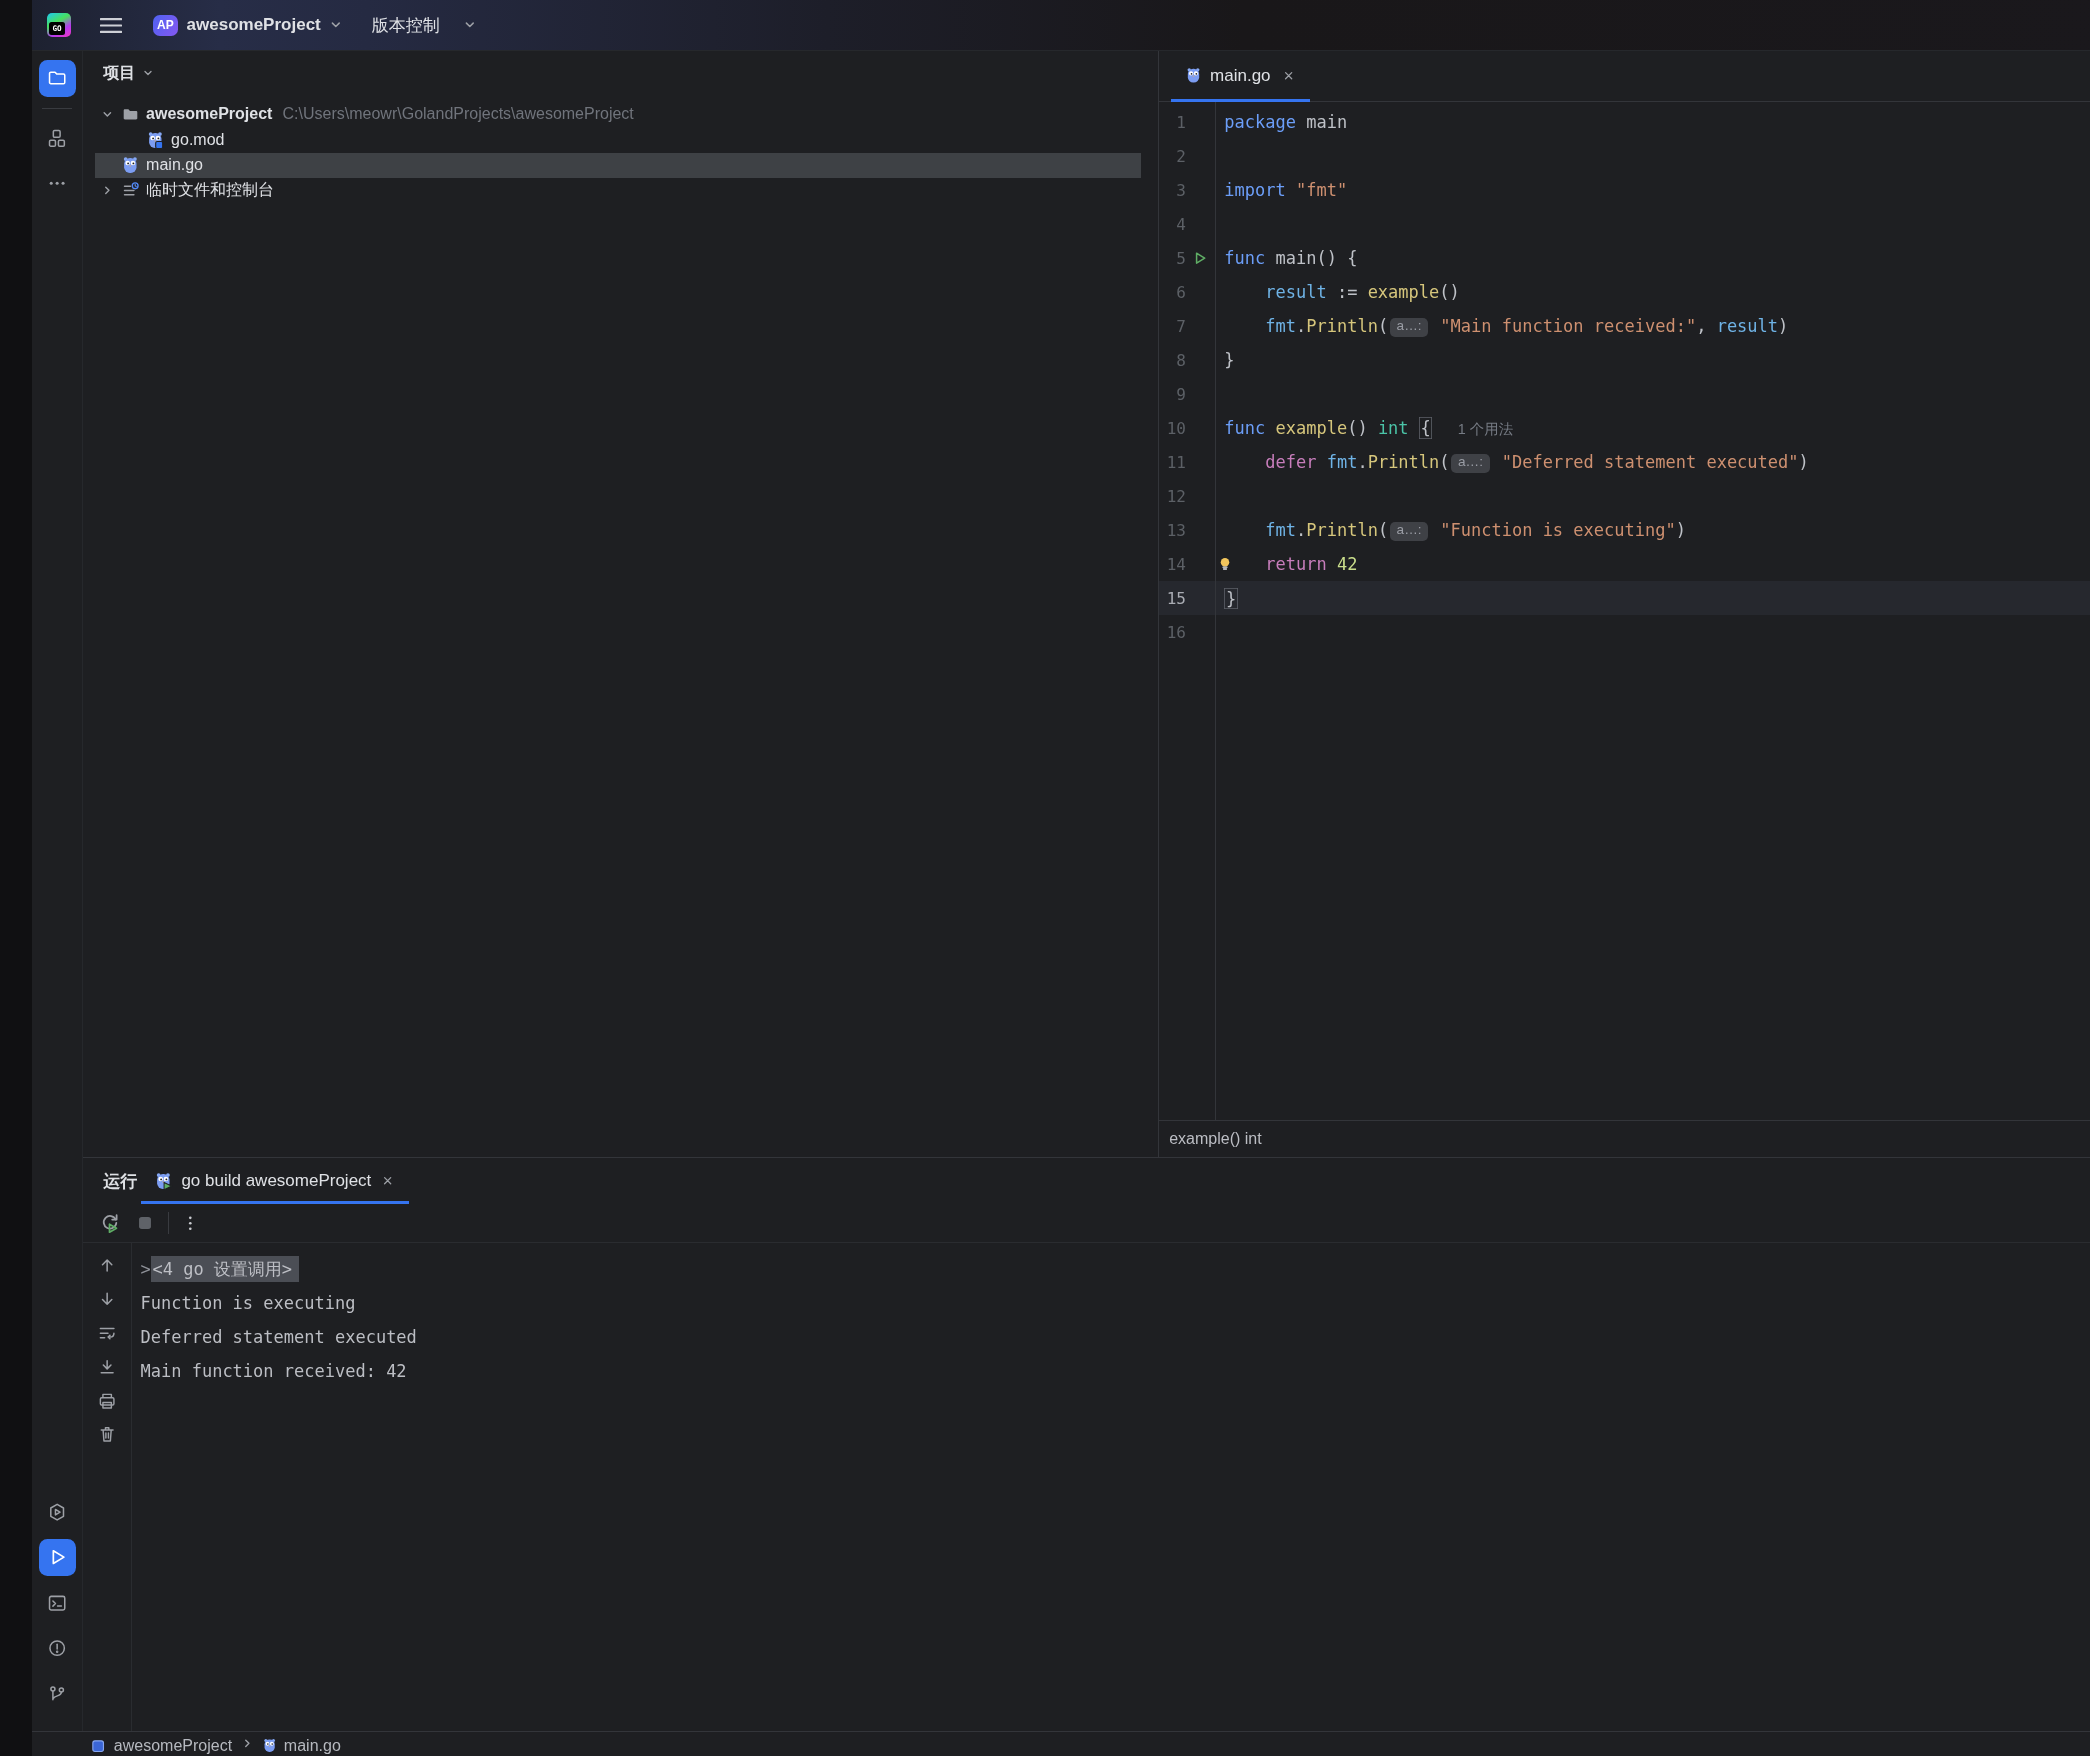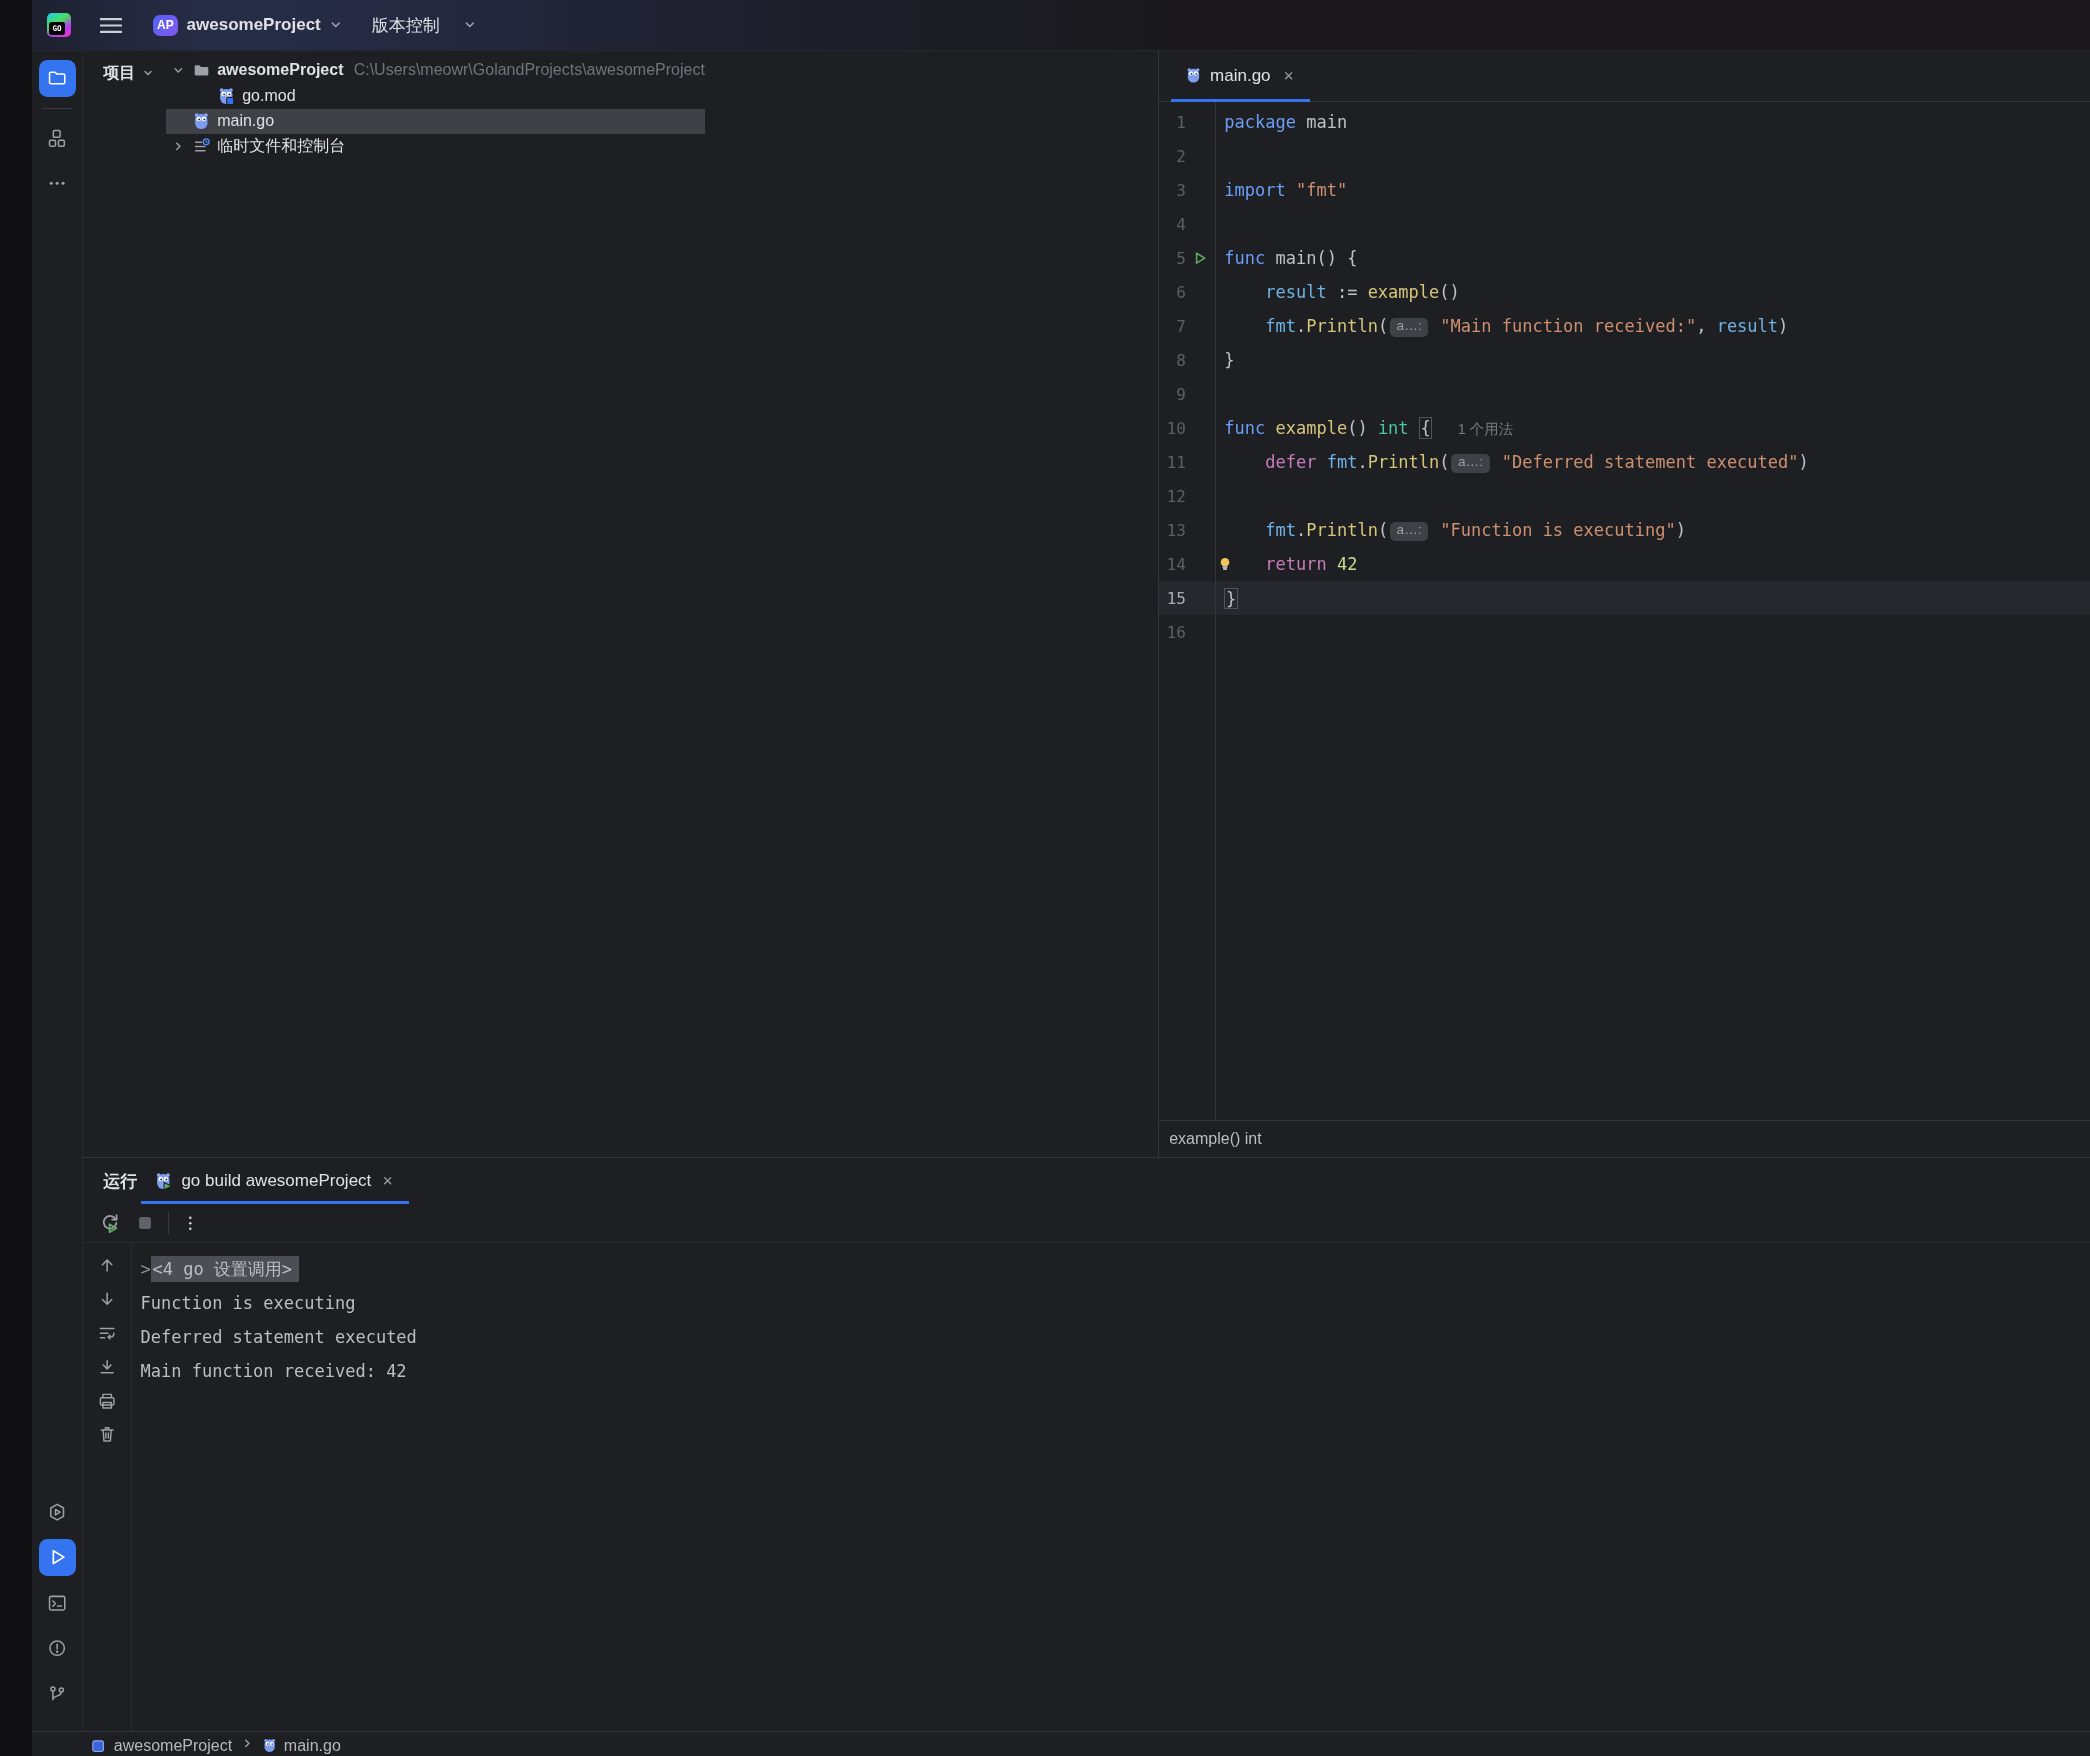--- a/index.html
+++ b/index.html
@@ -37,21 +37,21 @@
   .stripe .sbtn { width:37px; height:37px; border-radius:8.5px; display:flex; align-items:center; justify-content:center;
     margin-bottom:8.5px; cursor:pointer; }
   .stripe .sbtn.active { background:#3574F0; }
   .stripe .divider { width:30.5px; height:0.8px; background:#393b40; margin:3.4px 0 10.2px; }
   .stripe .spacer { margin-top:auto; }
 
   .content { flex:1; display:flex; flex-direction:column; min-width:0; }
   .workspace { height:1106px; display:flex; min-width:0; }
 
   
-  .project-panel { width:1076px; flex:none; border-right:0.8px solid #33353a; display:flex; flex-direction:row; }
+  .project-panel { width:1076px; flex:none; border-right:0.8px solid #33353a; display:flex; flex-direction:column; }
   .panel-header { height:44px; display:flex; align-items:center; gap:6.8px; padding-left:20.3px; }
   .panel-header .ph-label { font-weight:bold; font-size:16px; }
   .tree { margin-top:6.8px; }
   .tree-row { height:25.4px; display:flex; align-items:center; cursor:pointer; margin-right:17px; }
   .tree-row.selected { background:#3e4145; margin-left:12px; padding-left:0 !important; }
   .chev { width:24px; display:flex; justify-content:center; flex:none; }
   .ticon { width:22px; display:flex; justify-content:center; flex:none; margin-right:5.1px; }
   .tlabel { font-size:16px; color:#dfe1e5; white-space:nowrap; }
   .tlabel.bold { font-weight:bold; }
   .tpath { font-size:16px; color:#70747c; margin-left:10.2px; white-space:nowrap; }

